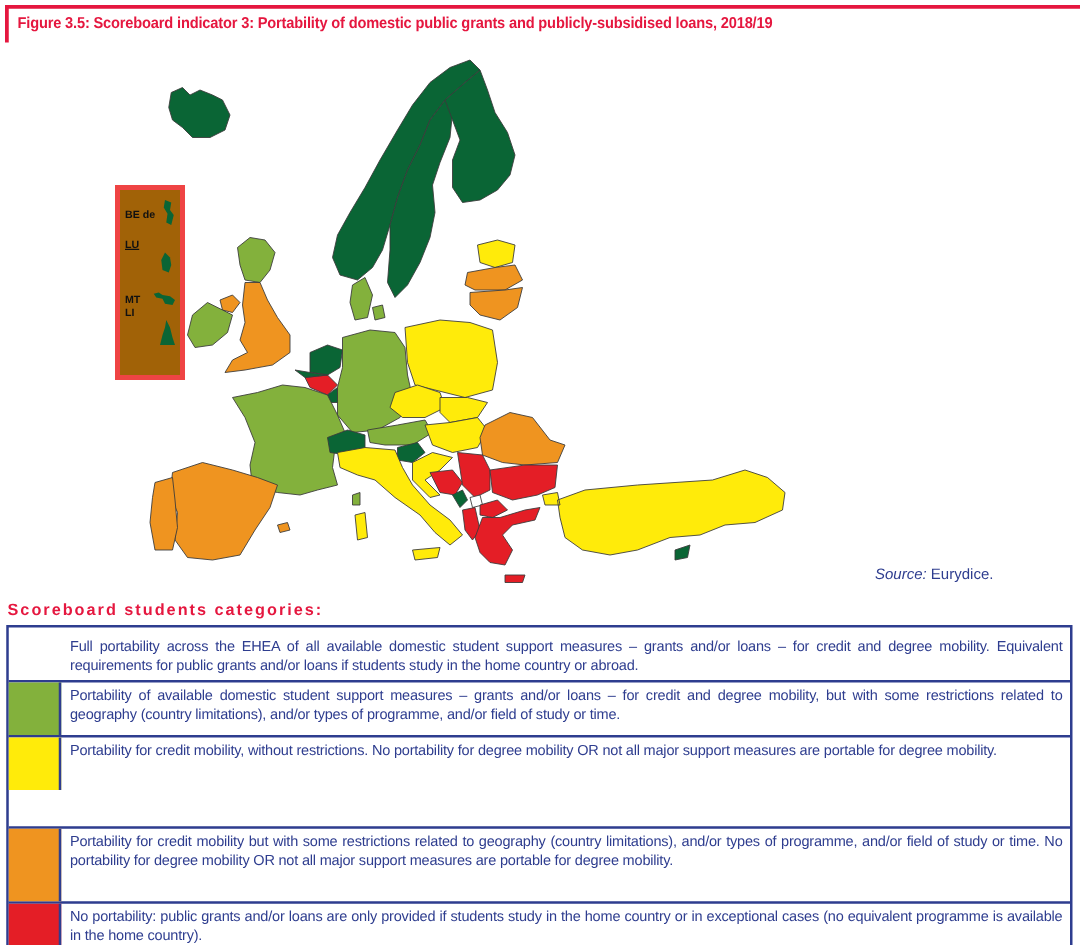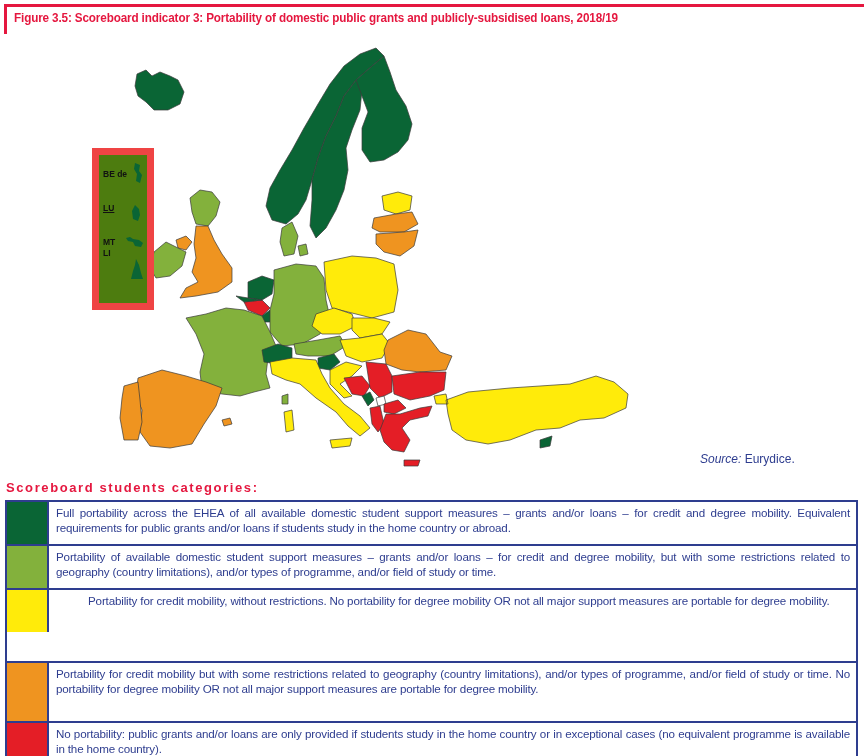--- a/index.html
+++ b/index.html
@@ -1,27 +1,27 @@
 <!DOCTYPE html>
 <html><head>
 <meta charset="utf-8">
 <style>
   html, body { margin:0; padding:0; background:#ffffff; }
   body { width:864px; height:756px; position:relative; overflow:hidden; font-family:"Liberation Sans", sans-serif; }
   .title-frame { position:absolute; left:4px; top:4px; width:860px; height:30px; border-top:3px solid #e5173f; border-left:3px solid #e5173f; box-sizing:border-box; }
   .title { position:absolute; left:14px; top:11px; font-family:"Liberation Sans", sans-serif; font-weight:bold; font-size:12.6px; color:#e5173f; letter-spacing:-0.15px; transform:scaleX(0.93); transform-origin:left top; white-space:nowrap; }
   .map { position:absolute; left:0; top:30px; width:864px; height:440px; }
-  .inset { position:absolute; left:92px; top:148px; width:48px; height:148px; border:7px solid #ef4444; background:#4d7c0f; }
+  .inset { position:absolute; left:92px; top:148px; width:48px; height:148px; border:4px solid #ef4444; background:#a16207; }
   .inset-label { position:absolute; left:4px; font-size:8.5px; font-weight:bold; color:#111; font-family:"Liberation Sans", sans-serif; }
   .source { position:absolute; left:700px; top:452px; font-size:12px; color:#2e3d8f; font-family:"Liberation Sans", sans-serif; }
   .source i { font-style:italic; }
   .legend-title { position:absolute; left:6px; top:480px; font-size:13px; font-weight:bold; color:#e5173f; letter-spacing:1.6px; font-family:"Liberation Sans", sans-serif; }
   .legend { position:absolute; left:5px; top:500px; width:853px; border:2px solid #2e3d8f; box-sizing:border-box; }
   .legend-row { display:flex; border-top:2px solid #2e3d8f; }
-  .legend-row:first-child { border-top:none; }
+  .legend-row:first-child { border-top:none;align-items:flex-end; }
   .swatch { width:40px; flex:0 0 40px; border-right:2px solid #2e3d8f; }
   .legend-text { flex:1; padding:3px 6px 4px 7px; font-size:11.6px; line-height:15px; color:#2e3d8f; text-align:justify; font-family:"Liberation Sans", sans-serif; letter-spacing:-0.15px; }
 </style>
 </head>
 <body>
 
 <div class="title-frame"></div>
 <div class="title">Figure 3.5: Scoreboard indicator 3: Portability of domestic public grants and publicly-subsidised loans, 2018/19</div>
 
 <svg class="map" viewBox="0 30 864 440" xmlns="http://www.w3.org/2000/svg">
@@ -110,21 +110,21 @@
 
     <path d="M222,420 L230,418 L232,424 L224,426 Z" fill="#ef9420"></path>
   </g>
 </svg>
 
 <div class="inset">
   <span class="inset-label" style="top:14px;">BE de</span>
   <svg style="position:absolute;left:33px;top:6px;" width="12" height="26">
       <path d="M3,2 L8,4 L7,10 L10,14 L8,22 L4,20 L5,13 L2,8 Z" fill="#0a6535"></path>
     </svg>
-  <span class="inset-label" style="top:48px;text-decoration:underline;">LU</span>
+  <span class="inset-label" style="top:38px;text-decoration:underline;">LU</span>
   <svg style="position:absolute;left:31px;top:48px;" width="12" height="22">
       <path d="M5,2 L9,6 L10,12 L8,18 L3,16 L2,8 Z" fill="#0a6535"></path>
     </svg>
   <span class="inset-label" style="top:82px;">MT</span>
   <svg style="position:absolute;left:26px;top:80px;" width="20" height="14">
       <path d="M1,3 L5,2 L8,4 L14,5 L18,8 L16,12 L10,11 L8,7 L3,6 Z" fill="#0a6535"></path>
     </svg>
   <span class="inset-label" style="top:93px;">LI</span>
   <svg style="position:absolute;left:30px;top:102px;" width="16" height="26">
       <path d="M7,2 L10,8 L12,16 L14,22 L2,22 L4,14 L6,8 Z" fill="#0a6535"></path>
@@ -137,21 +137,21 @@
 
 <div class="legend">
   <div class="legend-row" style="height:42px;">
     <div class="swatch" style="background:#0a6535;"></div>
     <div class="legend-text">Full portability across the EHEA of all available domestic student support measures – grants and/or loans – for credit and degree mobility. Equivalent requirements for public grants and/or loans if students study in the home country or abroad.</div>
   </div>
   <div class="legend-row" style="height:42px;">
     <div class="swatch" style="background:#83b13c;"></div>
     <div class="legend-text">Portability of available domestic student support measures – grants and/or loans – for credit and degree mobility, but with some restrictions related to geography (country limitations), and/or types of programme, and/or field of study or time.</div>
   </div>
-  <div class="legend-row" style="height:42px;gap:32px;">
+  <div class="legend-row" style="height:42px;">
     <div class="swatch" style="background:#ffeb0a;"></div>
     <div class="legend-text">Portability for credit mobility, without restrictions. No portability for degree mobility OR not all major support measures are portable for degree mobility.</div>
   </div>
   <div class="legend-row" style="height:58px;margin-top:29px;">
     <div class="swatch" style="background:#ef9420;"></div>
     <div class="legend-text">Portability for credit mobility but with some restrictions related to geography (country limitations), and/or types of programme, and/or field of study or time. No portability for degree mobility OR not all major support measures are portable for degree mobility.</div>
   </div>
   <div class="legend-row" style="height:42px;">
     <div class="swatch" style="background:#e41e26;"></div>
     <div class="legend-text">No portability: public grants and/or loans are only provided if students study in the home country or in exceptional cases (no equivalent programme is available in the home country).</div>

